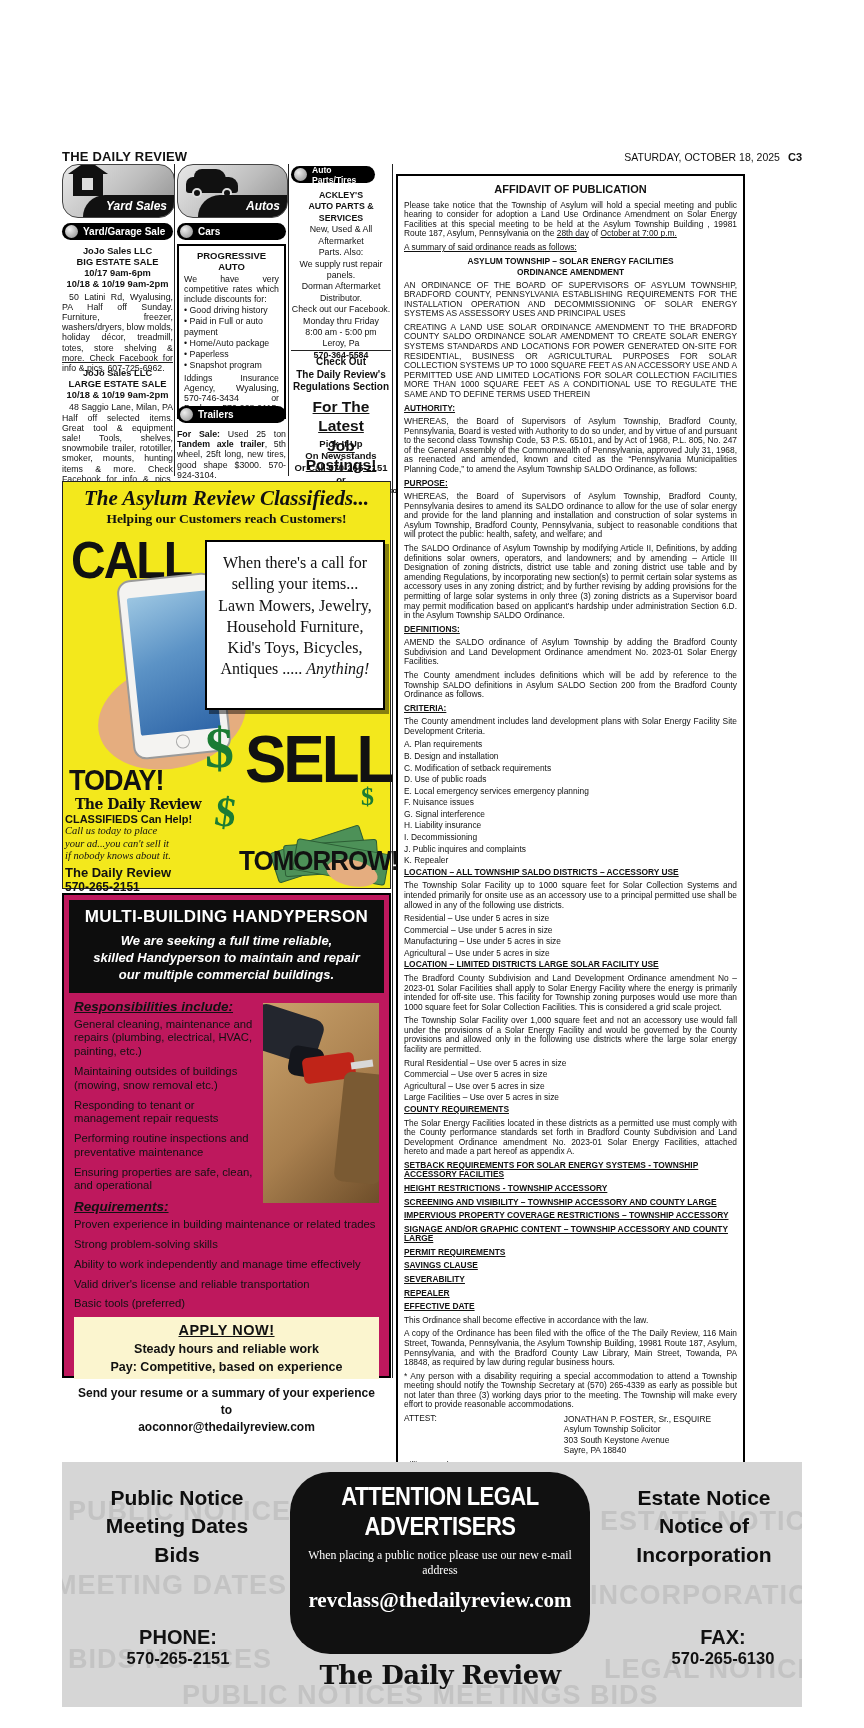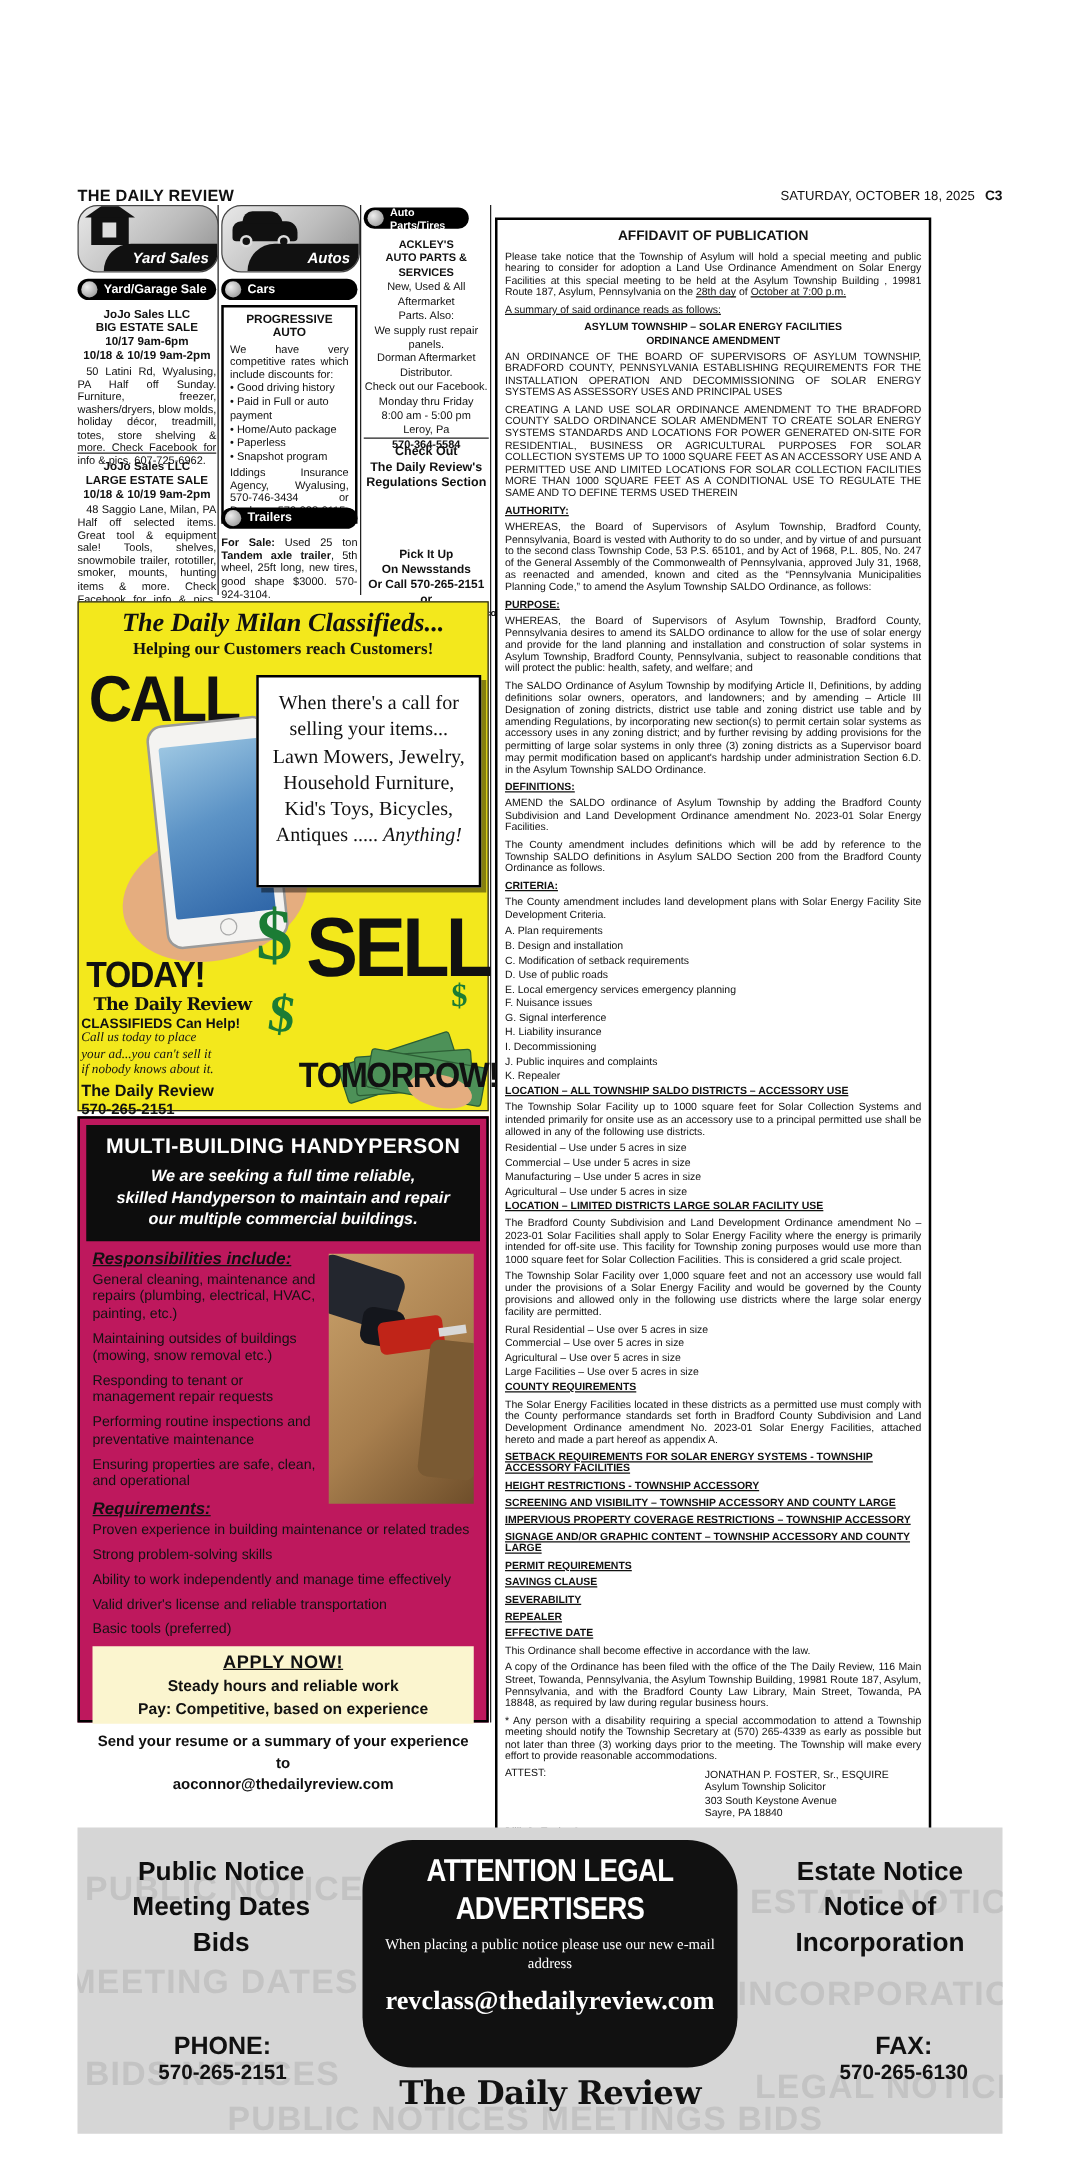--- a/index.html
+++ b/index.html
@@ -198,20 +198,24 @@
       <div>Monday thru Friday</div>
       <div>8:00 am - 5:00 pm</div>
       <div>Leroy, Pa</div>
       <div class="blk-b">570-364-5584</div>
     </div>
   <div class="abs hrule" style="left:291px;top:350px;width:100px;"></div>
   <div class="abs cko" style="left:291px;top:356px;width:100px;">
       <div>Check Out</div>
       <div>The Daily Review's</div>
       <div>Regulations Section</div>
+    </div>
+  <div class="abs jobs" style="left:291px;top:397px;width:100px;">
+      <div>For The Latest</div>
+      <div>Job Postings!</div>
     </div>
   <div class="abs pick" style="left:291px;top:438px;width:100px;">
       <div class="blk-b">Pick It Up</div>
       <div class="blk-b">On Newsstands</div>
       <div class="blk-b">Or Call 570-265-2151 or</div>
       <div class="blk-bs">circulation@thedailyreview.com</div>
       <div class="blk-b">For Our Great</div>
       <div class="blk-b">Home Delivery</div>
       <div class="blk-b">Packages!</div>
     </div>
@@ -281,21 +285,21 @@
         <div>JONATHAN P. FOSTER, Sr., ESQUIRE</div>
         <div>Asylum Township Solicitor</div>
         <div>303 South Keystone Avenue</div>
         <div>Sayre, PA 18840</div>
       </div>
     </div>
     <div style="margin-top:5px;">BillieJo Tuttle, Secretary</div>
   </div>
 
   <div class="abs yad" style="left:62px;top:481px;width:329px;height:408px;">
-    <div class="t1">The Daily Milan Classifieds...</div>
+    <div class="t1">The Asylum Review Classifieds...</div>
     <div class="t2">Helping our Customers reach Customers!</div>
     <div class="abs bigword" style="left:8px;top:48px;font-size:48px;">CALL</div>
 
     <div class="abs" style="left:34px;top:92px;width:150px;height:196px;">
       <div class="abs hand" style="left:0px;top:90px;width:150px;height:104px;transform:rotate(-14deg);"></div>
       <div class="abs phone" style="left:28px;top:2px;width:98px;height:180px;transform:rotate(-6deg);">
         <span class="scr"></span>
           <span class="hb"></span>
       </div>
     </div>

